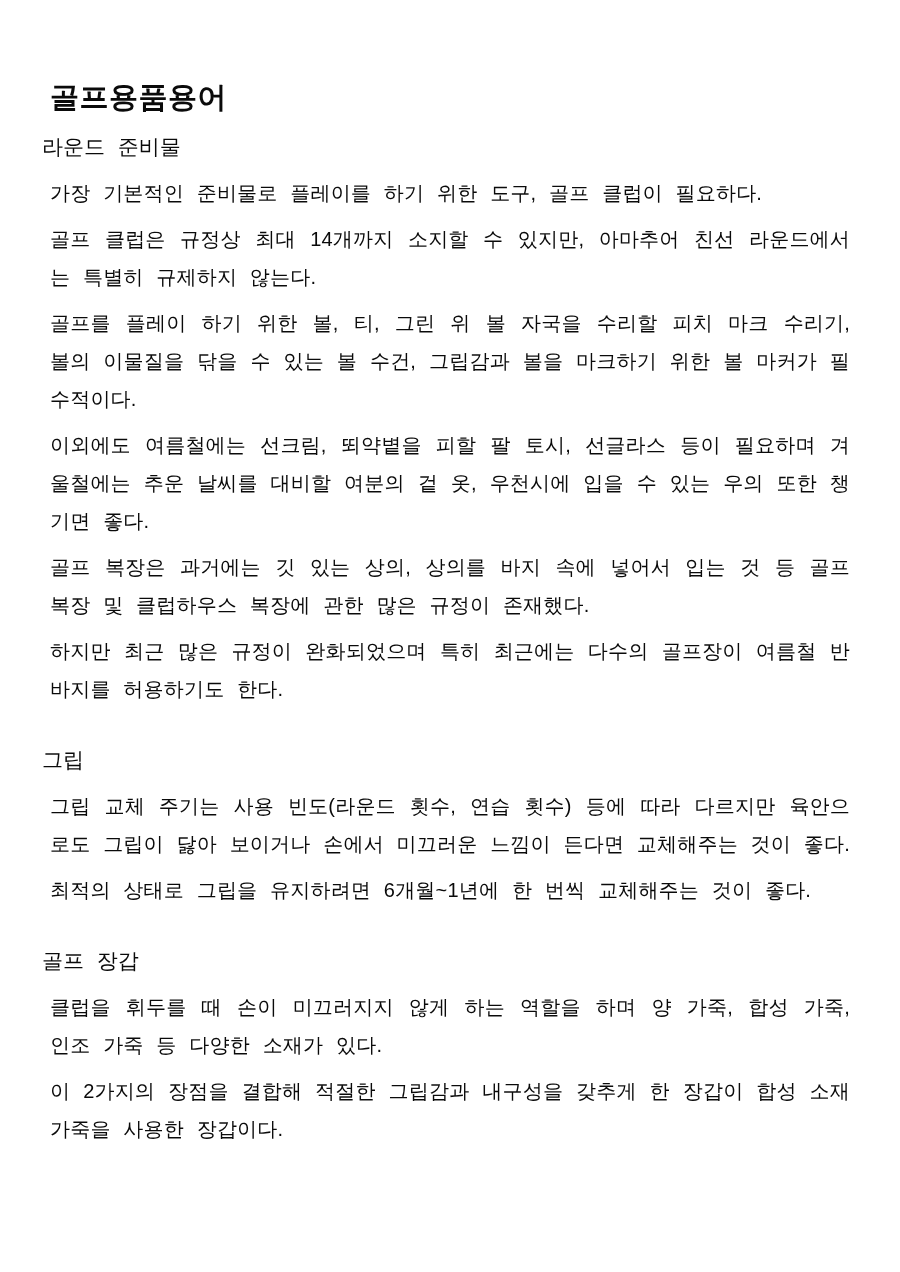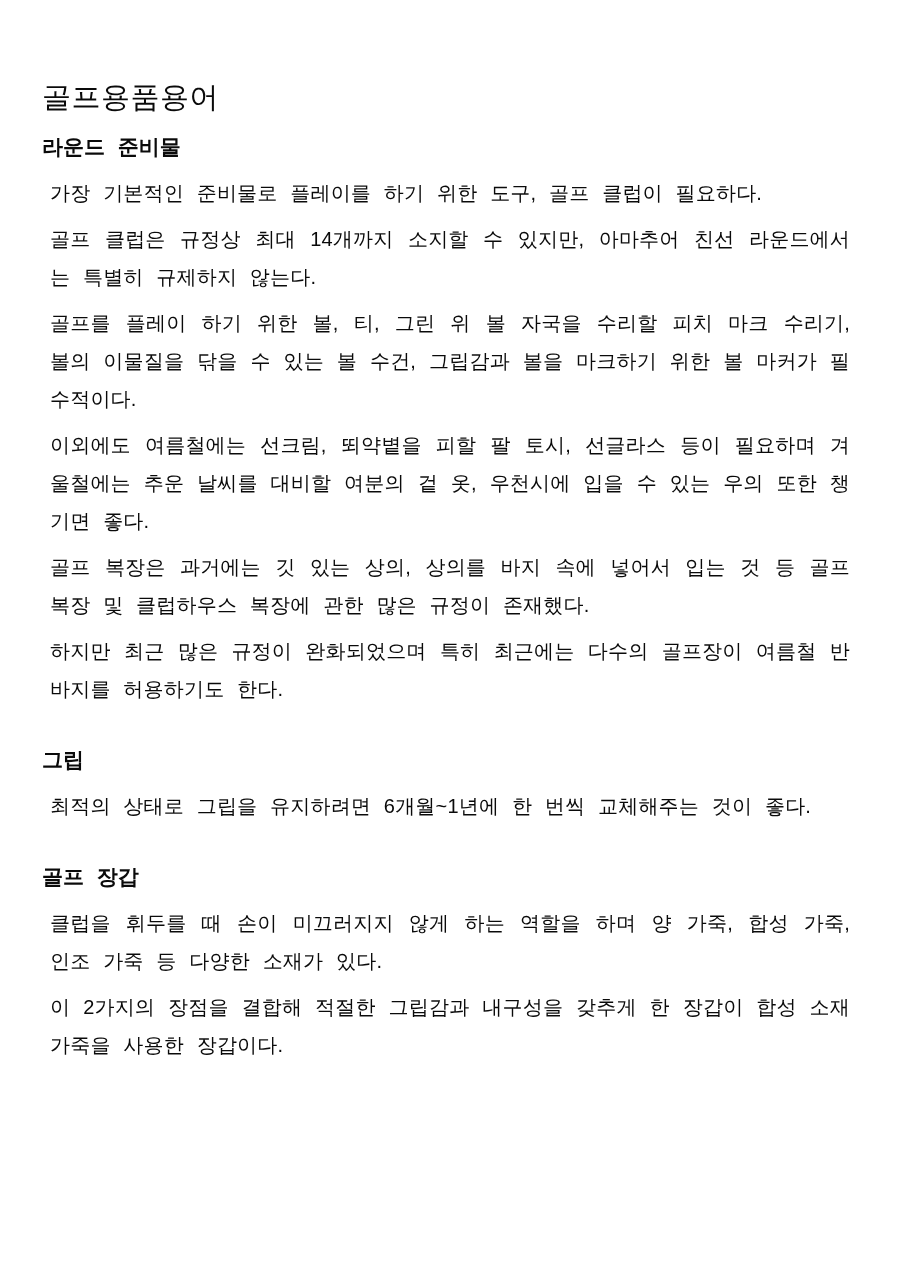--- a/index.html
+++ b/index.html
@@ -17,28 +17,28 @@
   .doc {
     box-sizing: border-box;
     width: 900px;
     height: 1272px;
     padding: 80px 42px 40px 42px;
     background: #ffffff;
   }
   .doc-title {
     font-size: 29px;
     line-height: 34px;
-    font-weight: 400;
+    font-weight: 700;
     letter-spacing: 0.5px;
-    margin: 0 0 14px 0;
+    margin: 0 0 14px 8px;
   }
   .section-heading {
     font-size: 21px;
     line-height: 38px;
-    font-weight: 700;
+    font-weight: 400;
     margin: 0;
     word-spacing: 7px;
   }
   .para {
     font-size: 20px;
     line-height: 38px;
     margin: 8px;
     text-align: justify;
     word-spacing: 7px;
     letter-spacing: 0.2px;
@@ -59,20 +59,21 @@
     <p class="para">가장 기본적인 준비물로 플레이를 하기 위한 도구, 골프 클럽이 필요하다.</p>
     <p class="para">골프 클럽은 규정상 최대 14개까지 소지할 수 있지만, 아마추어 친선 라운드에서는 특별히 규제하지 않는다.</p>
     <p class="para">골프를 플레이 하기 위한 볼, 티, 그린 위 볼 자국을 수리할 피치 마크 수리기, 볼의 이물질을 닦을 수 있는 볼 수건, 그립감과 볼을 마크하기 위한 볼 마커가 필수적이다.</p>
     <p class="para">이외에도 여름철에는 선크림, 뙤약볕을 피할 팔 토시, 선글라스 등이 필요하며 겨울철에는 추운 날씨를 대비할 여분의 겉 옷, 우천시에 입을 수 있는 우의 또한 챙기면 좋다.</p>
     <p class="para">골프 복장은 과거에는 깃 있는 상의, 상의를 바지 속에 넣어서 입는 것 등 골프 복장 및 클럽하우스 복장에 관한 많은 규정이 존재했다.</p>
     <p class="para">하지만 최근 많은 규정이 완화되었으며 특히 최근에는 다수의 골프장이 여름철 반바지를 허용하기도 한다.</p>
   </div>
 
   <div class="section">
     <h2 class="section-heading">그립</h2>
+    <p class="para">그립 교체 주기는 사용 빈도(라운드 횟수, 연습 횟수) 등에 따라 다르지만 육안으로도 그립이 닳아 보이거나 손에서 미끄러운 느낌이 든다면 교체해주는 것이 좋다.</p>
     <p class="para">최적의 상태로 그립을 유지하려면 6개월~1년에 한 번씩 교체해주는 것이 좋다.</p>
   </div>
 
   <div class="section">
     <h2 class="section-heading">골프 장갑</h2>
     <p class="para">클럽을 휘두를 때 손이 미끄러지지 않게 하는 역할을 하며 양 가죽, 합성 가죽, 인조 가죽 등 다양한 소재가 있다.</p>
     <p class="para">이 2가지의 장점을 결합해 적절한 그립감과 내구성을 갖추게 한 장갑이 합성 소재 가죽을 사용한 장갑이다.</p>
   </div>
 
 </div>

